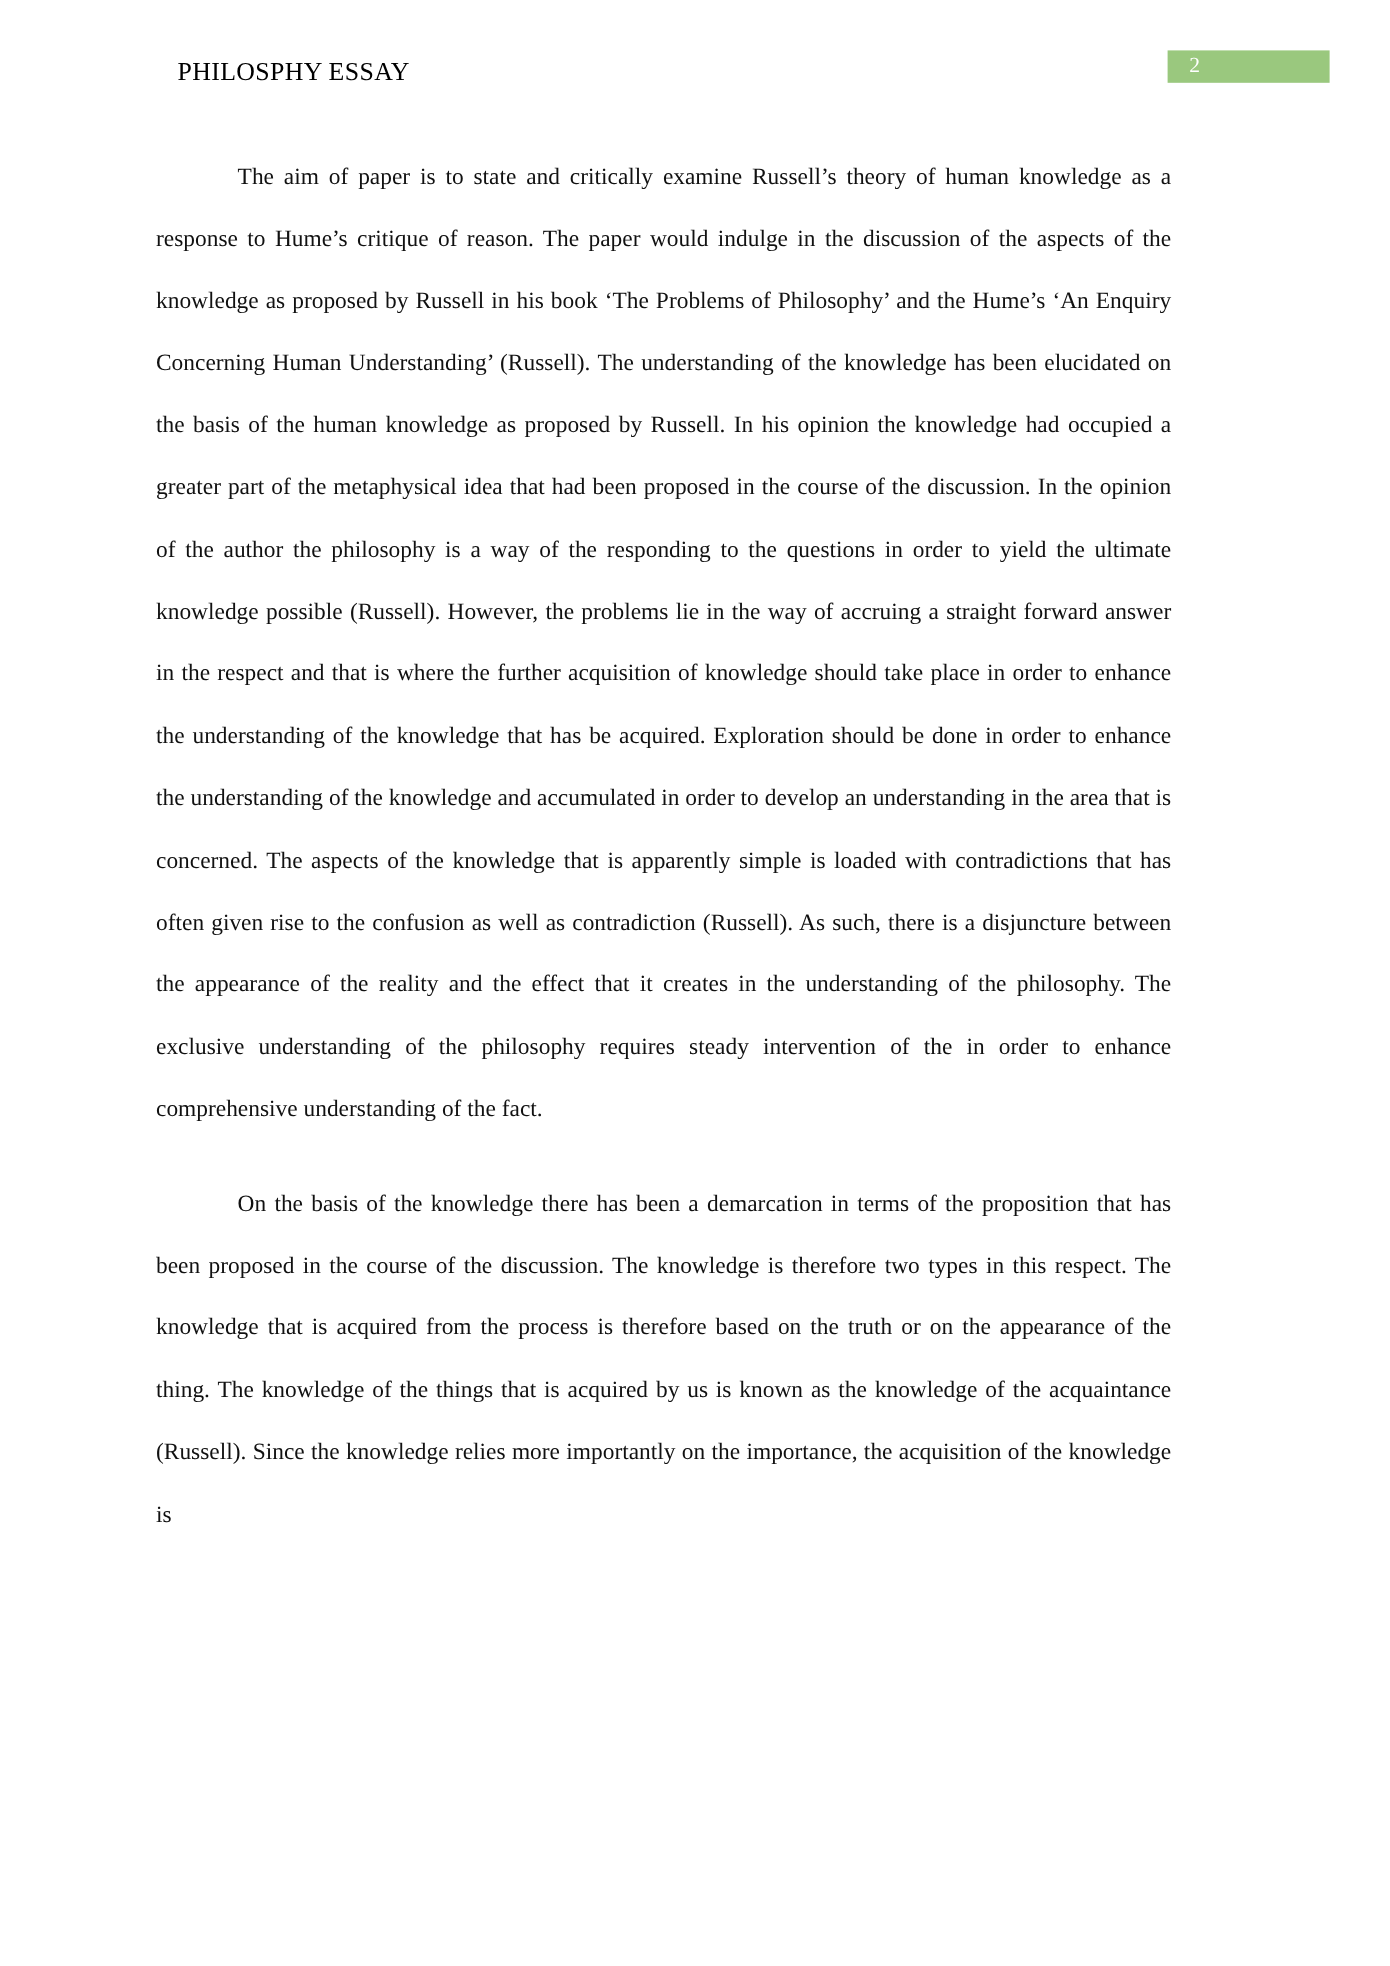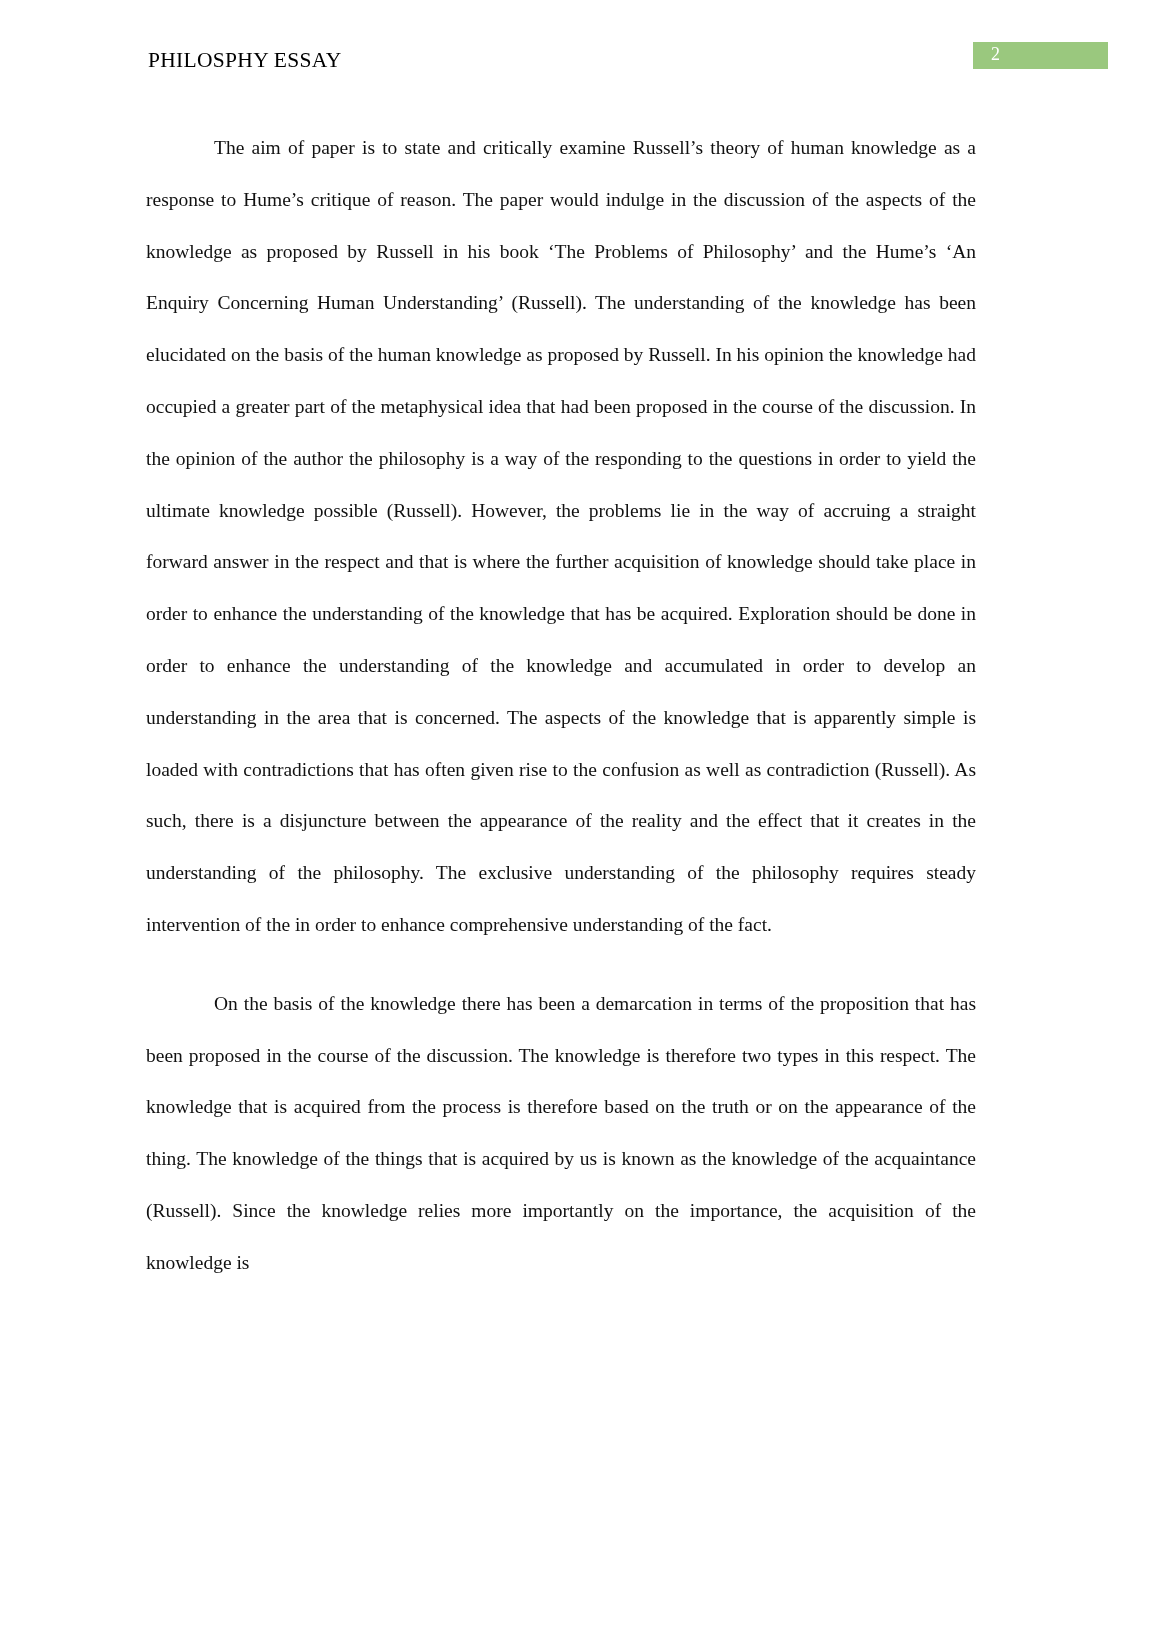--- a/index.html
+++ b/index.html
@@ -56,21 +56,21 @@
     color: #ffffff;
     font-family: "Liberation Serif", serif;
   }
   .body-area {
     position: absolute;
     top: 122px;
     left: 130px;
     width: 846px;
   }
   p.para {
-    margin: 0 0 0 16px;
+    margin: 0 0 0 0;
     font-size: 19.5px;
     line-height: 51.8px;
     text-align: justify;
     text-justify: inter-word;
     text-indent: 68px;
     font-family: "Liberation Serif", serif;
     color: #111111;
   }
   p.para + p.para {
     margin-top: 27px;

